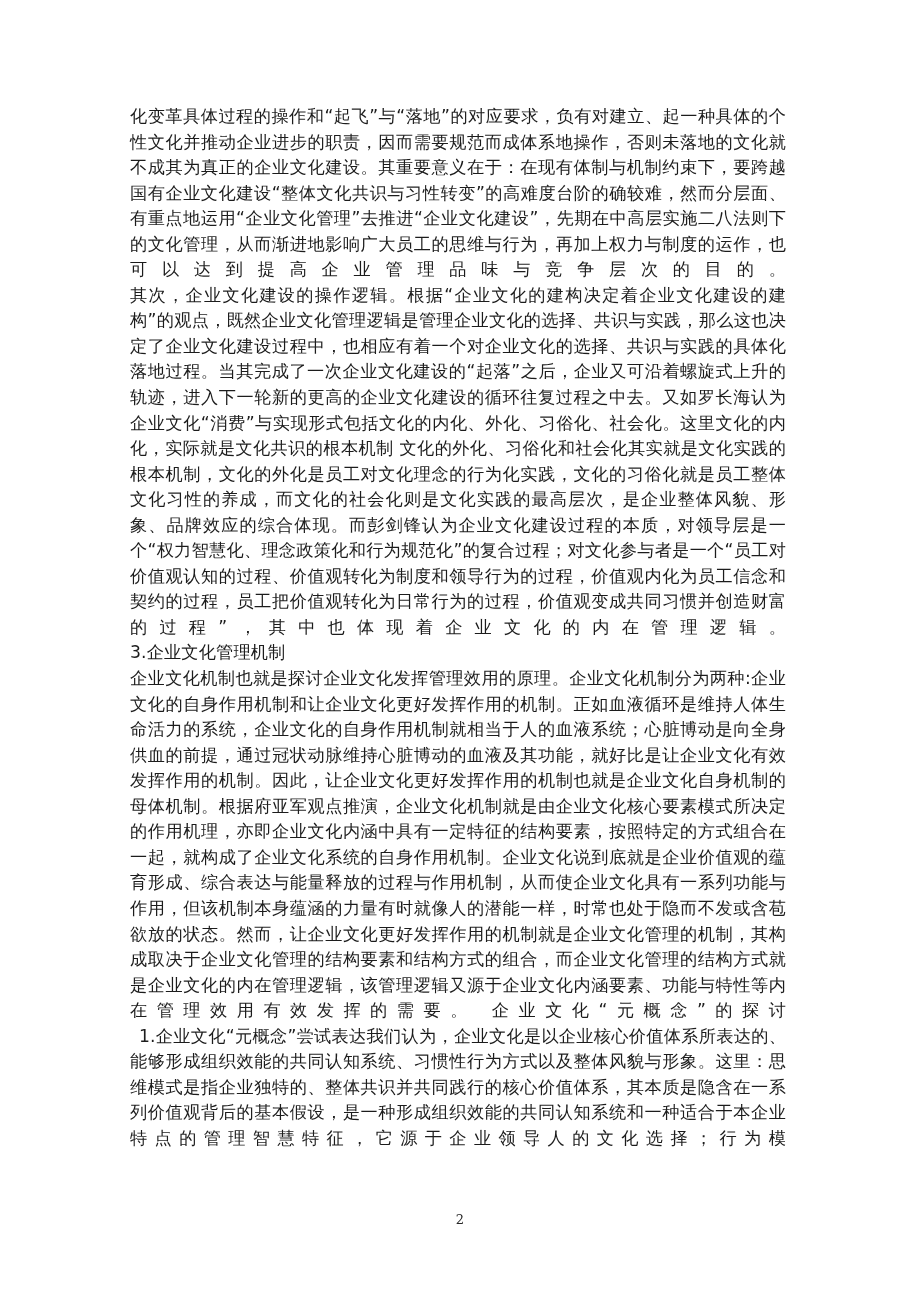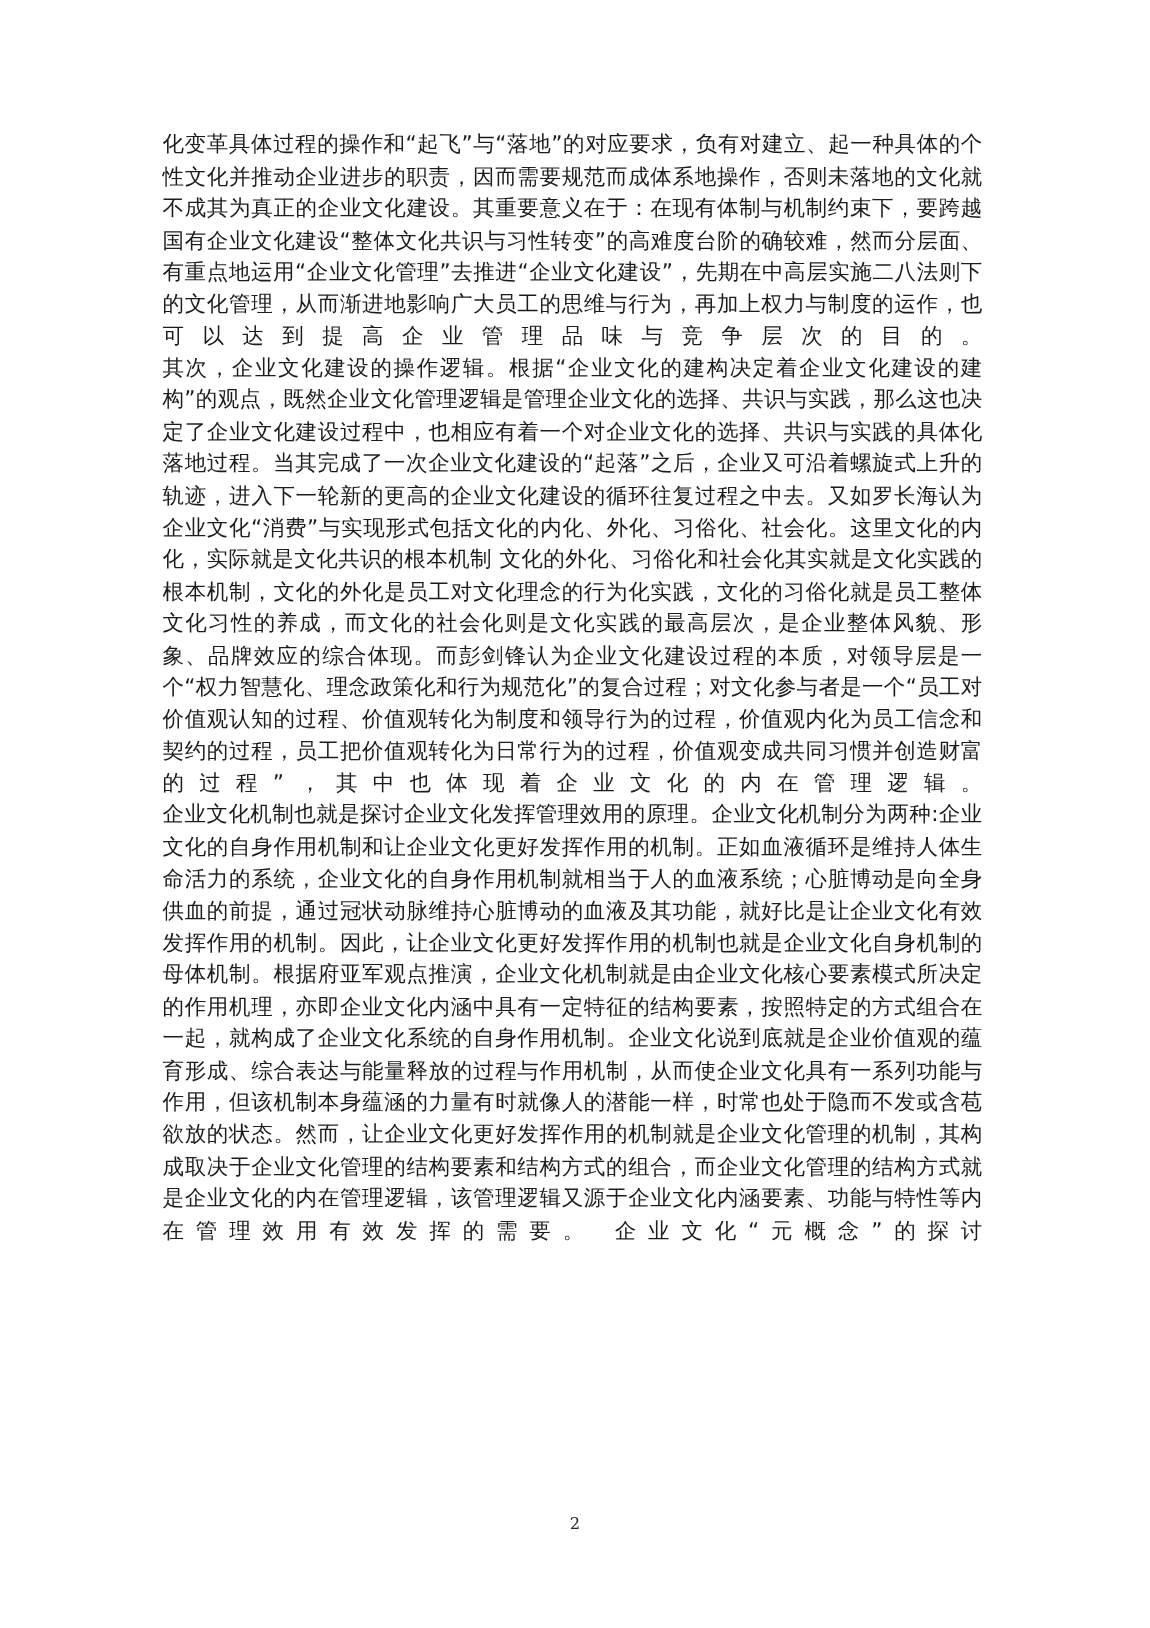--- a/index.html
+++ b/index.html
@@ -62,21 +62,23 @@
 <body>
 
 <div id="page">
 
   <div id="content">
 
     <p class="para last-line-stretch">化变革具体过程的操作和“起飞”与“落地”的对应要求，负有对建立、起一种具体的个性文化并推动企业进步的职责，因而需要规范而成体系地操作，否则未落地的文化就不成其为真正的企业文化建设。其重要意义在于：在现有体制与机制约束下，要跨越国有企业文化建设“整体文化共识与习性转变”的高难度台阶的确较难，然而分层面、有重点地运用“企业文化管理”去推进“企业文化建设”，先期在中高层实施二八法则下的文化管理，从而渐进地影响广大员工的思维与行为，再加上权力与制度的运作，也可以达到提高企业管理品味与竞争层次的目的。</p>
 
     <p class="para last-line-stretch">其次，企业文化建设的操作逻辑。根据“企业文化的建构决定着企业文化建设的建构”的观点，既然企业文化管理逻辑是管理企业文化的选择、共识与实践，那么这也决定了企业文化建设过程中，也相应有着一个对企业文化的选择、共识与实践的具体化落地过程。当其完成了一次企业文化建设的“起落”之后，企业又可沿着螺旋式上升的轨迹，进入下一轮新的更高的企业文化建设的循环往复过程之中去。又如罗长海认为企业文化“消费”与实现形式包括文化的内化、外化、习俗化、社会化。这里文化的内化，实际就是文化共识的根本机制 文化的外化、习俗化和社会化其实就是文化实践的根本机制，文化的外化是员工对文化理念的行为化实践，文化的习俗化就是员工整体文化习性的养成，而文化的社会化则是文化实践的最高层次，是企业整体风貌、形象、品牌效应的综合体现。而彭剑锋认为企业文化建设过程的本质，对领导层是一个“权力智慧化、理念政策化和行为规范化”的复合过程；对文化参与者是一个“员工对价值观认知的过程、价值观转化为制度和领导行为的过程，价值观内化为员工信念和契约的过程，员工把价值观转化为日常行为的过程，价值观变成共同习惯并创造财富的过程”，其中也体现着企业文化的内在管理逻辑。</p>
 
+    <p class="para flat">3.企业文化管理机制</p>
 
     <p class="para last-line-stretch">企业文化机制也就是探讨企业文化发挥管理效用的原理。企业文化机制分为两种:企业文化的自身作用机制和让企业文化更好发挥作用的机制。正如血液循环是维持人体生命活力的系统，企业文化的自身作用机制就相当于人的血液系统；心脏博动是向全身供血的前提，通过冠状动脉维持心脏博动的血液及其功能，就好比是让企业文化有效发挥作用的机制。因此，让企业文化更好发挥作用的机制也就是企业文化自身机制的母体机制。根据府亚军观点推演，企业文化机制就是由企业文化核心要素模式所决定的作用机理，亦即企业文化内涵中具有一定特征的结构要素，按照特定的方式组合在一起，就构成了企业文化系统的自身作用机制。企业文化说到底就是企业价值观的蕴育形成、综合表达与能量释放的过程与作用机制，从而使企业文化具有一系列功能与作用，但该机制本身蕴涵的力量有时就像人的潜能一样，时常也处于隐而不发或含苞欲放的状态。然而，让企业文化更好发挥作用的机制就是企业文化管理的机制，其构成取决于企业文化管理的结构要素和结构方式的组合，而企业文化管理的结构方式就是企业文化的内在管理逻辑，该管理逻辑又源于企业文化内涵要素、功能与特性等内在管理效用有效发挥的需要。 企业文化“元概念”的探讨</p>
 
+    <p class="para last-line-stretch indent-half">1.企业文化“元概念”尝试表达我们认为，企业文化是以企业核心价值体系所表达的、能够形成组织效能的共同认知系统、习惯性行为方式以及整体风貌与形象。这里：思维模式是指企业独特的、整体共识并共同践行的核心价值体系，其本质是隐含在一系列价值观背后的基本假设，是一种形成组织效能的共同认知系统和一种适合于本企业特点的管理智慧特征，它源于企业领导人的文化选择；行为模</p>
 
   </div>
 
   <div id="page-number">2</div>
 
 </div>
 
 </body></html>

